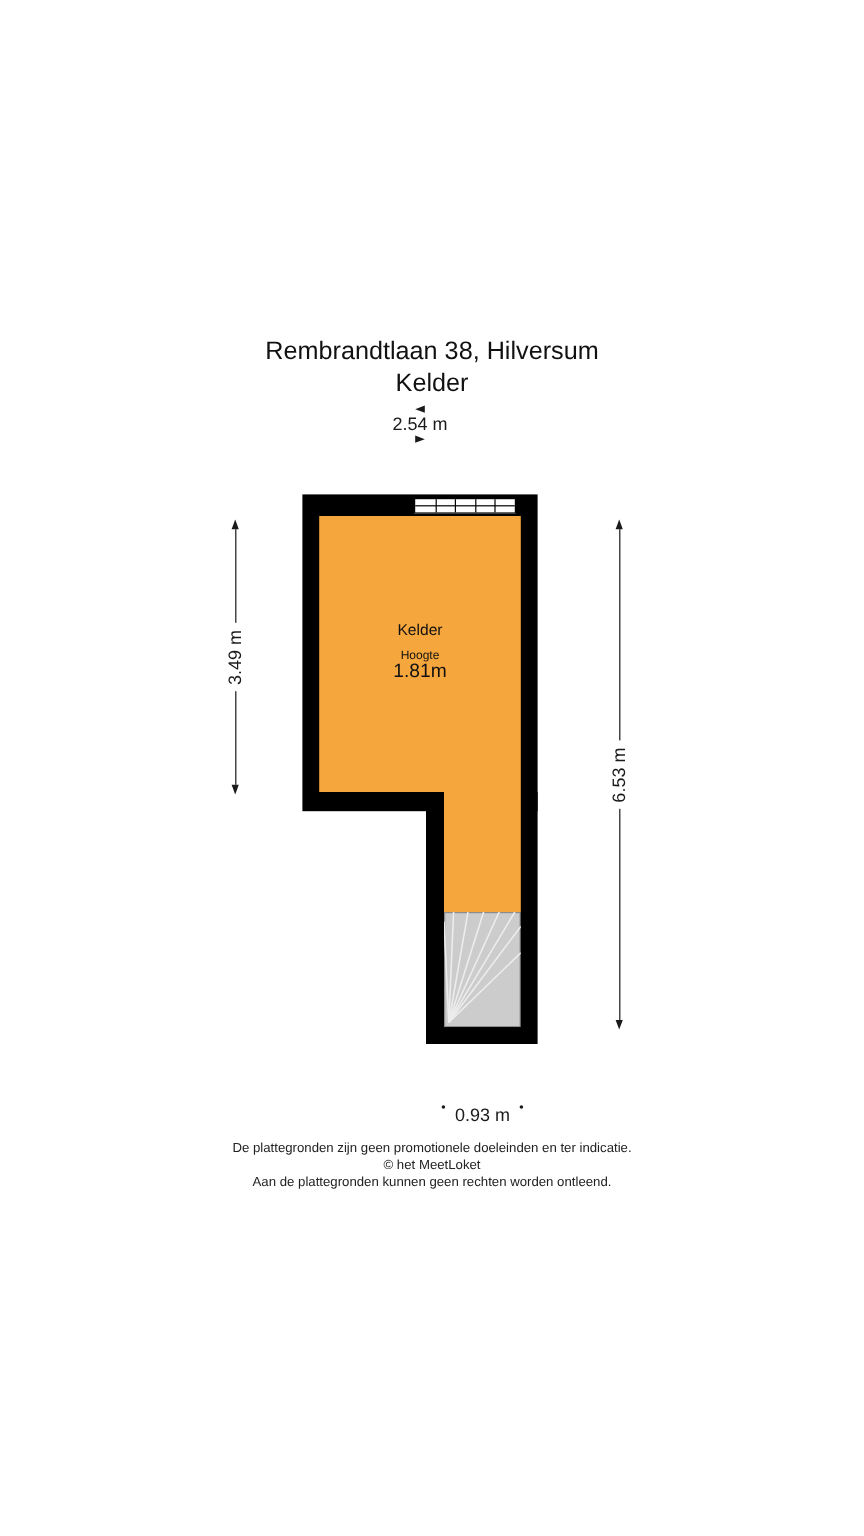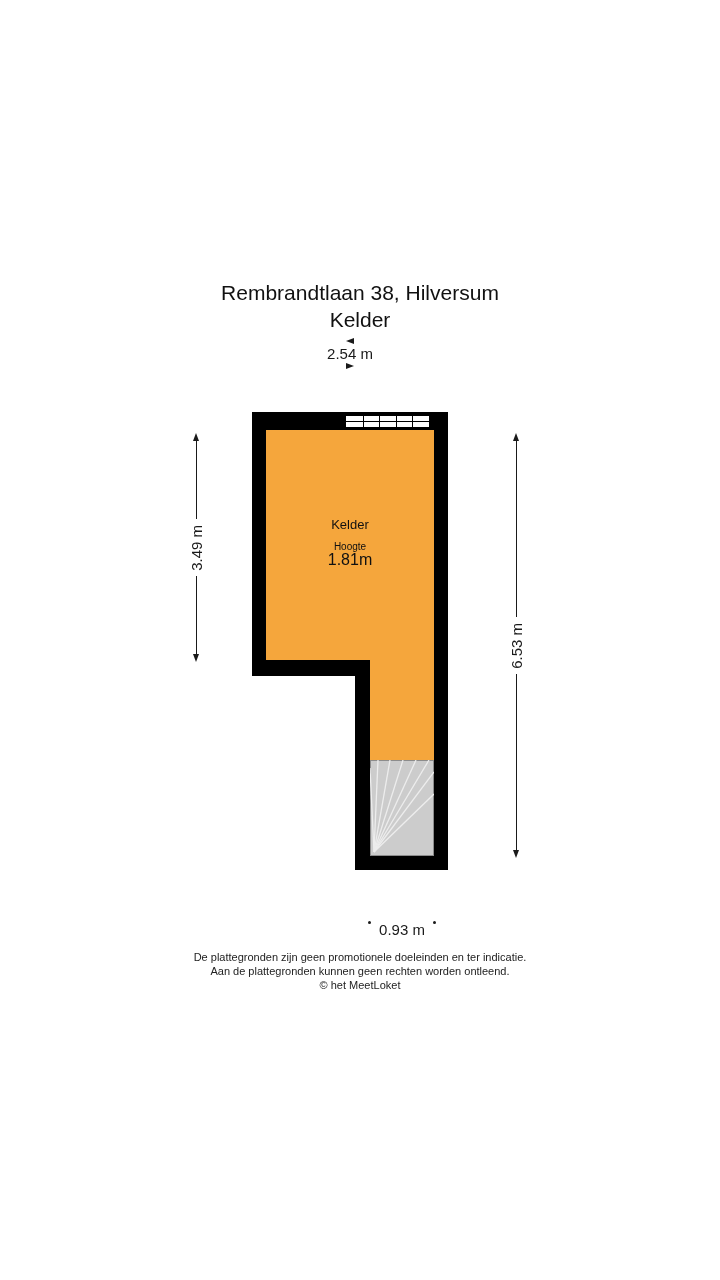--- a/index.html
+++ b/index.html
@@ -128,17 +128,17 @@
   </div>
 
   <div class="abs dim-bottom">
     <span class="dim-dot"></span>
     <span class="dim-label">0.93 m</span>
     <span class="dim-dot"></span>
   </div>
 
   <div class="abs footer">
     <div>De plattegronden zijn geen promotionele doeleinden en ter indicatie.</div>
+    <div>© het MeetLoket</div>
     <div>Aan de plattegronden kunnen geen rechten worden ontleend.</div>
-    <div>© het MeetLoket</div>
   </div>
 
 </div>
 
 </body></html>

